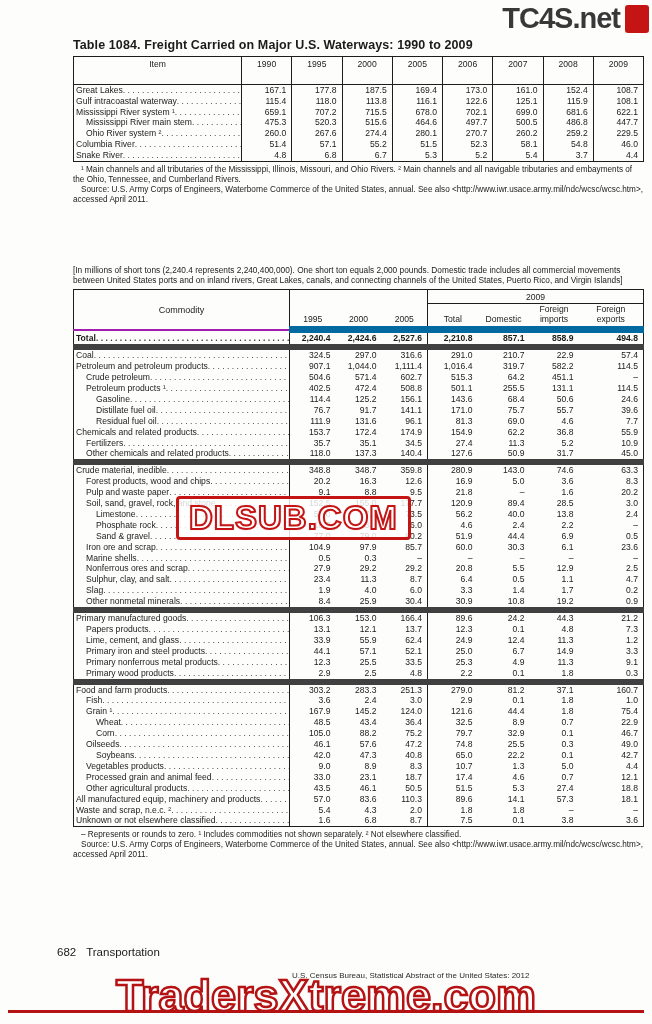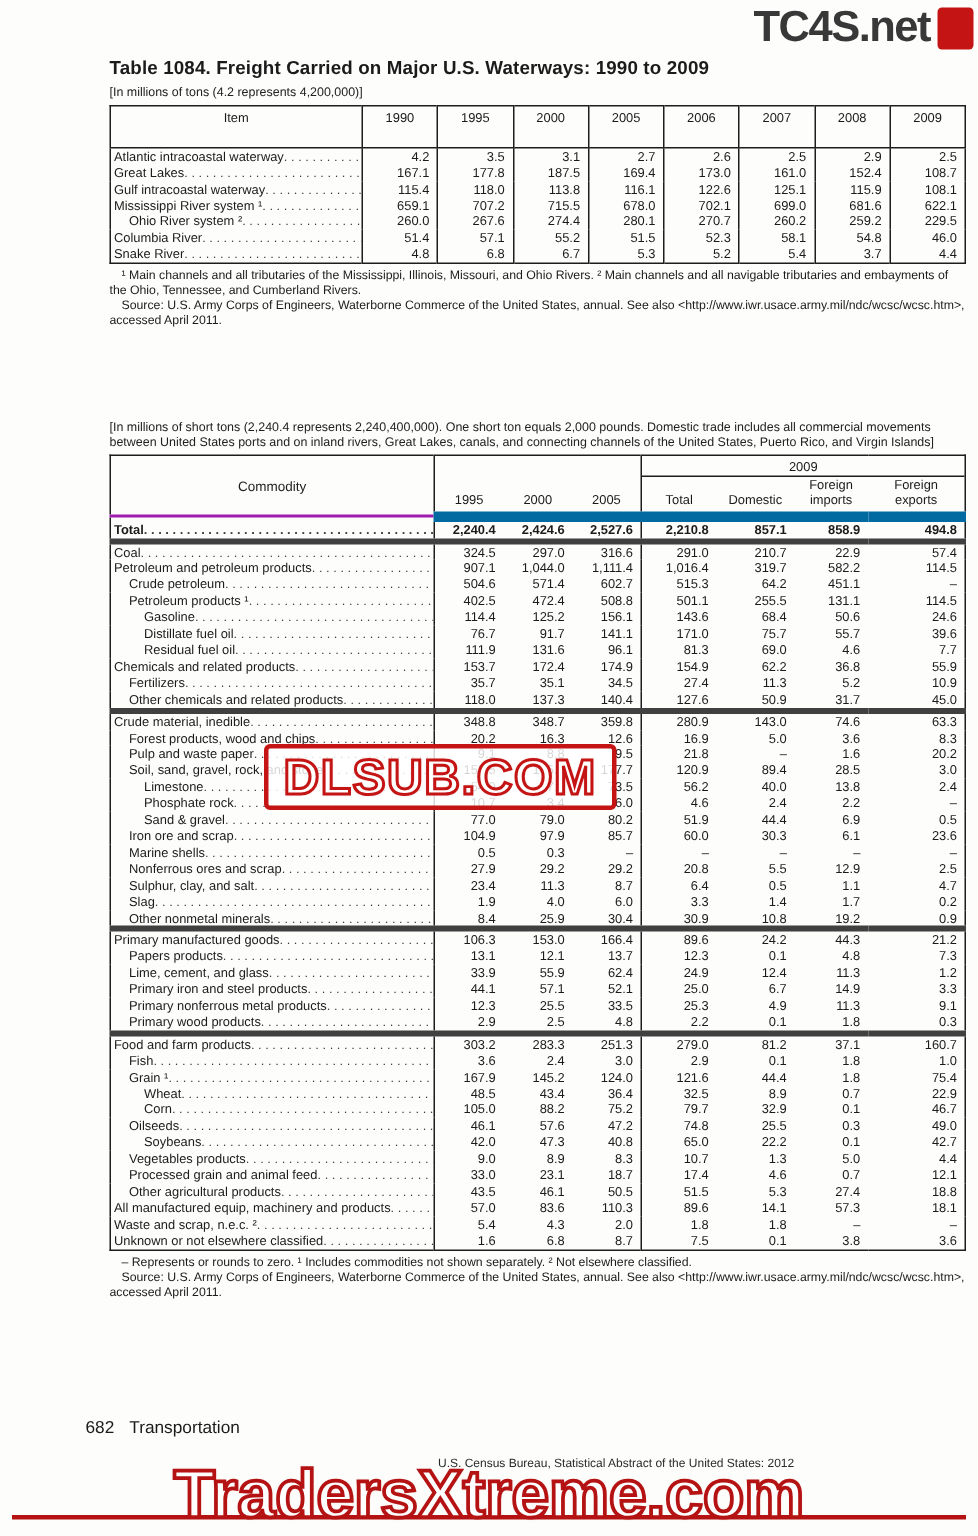--- a/index.html
+++ b/index.html
@@ -18,21 +18,21 @@
   table.data td { font-size:8.6px; line-height:10.6px; vertical-align:bottom; }
   td.num { text-align:right; padding-right:5px; white-space:nowrap; overflow:hidden; }
   td.item { overflow:hidden; }
   .lab { display:flex; align-items:baseline; overflow:hidden; padding-left:2px; }
   .lab.ind1 { padding-left:12px; }
   .lab.ind2 { padding-left:22px; }
   .lbl { white-space:nowrap; }
   .dots { flex:1; overflow:hidden; white-space:nowrap; color:#3d3d3d; }
   .dots::after { content:" . . . . . . . . . . . . . . . . . . . . . . . . . . . . . . . . . . . . . . . . . . . . . . . . . ."; }
   tr.bold td, tr.bold .dots::after { font-weight:bold; }
-  tr.section td { border-top:4px solid #404040; }
+  tr.section td { border-top:6px solid #404040; }
 
   
   #t1084 th, #t1084 td { border-right:1px solid #1d1d1d; }
   #t1084 th:last-child, #t1084 td:last-child { border-right:none; }
   #t1084 thead th { border-bottom:1px solid #1d1d1d; padding:2px 0 15px; text-align:center; }
   #t1084 tbody td { line-height:10.8px; }
 
   
   #t1085 td.item, #t1085 th.commodity-h, #t1085 th.sep, #t1085 td.sep { border-right:1px solid #1d1d1d; }
   #t1085 thead th { padding:1px 2px; }
@@ -66,21 +66,20 @@
   .wm-bottom .txt { position:relative; font-size:45px; font-weight:bold; color:#ffffff;
                     -webkit-text-stroke:2.5px #b51313; text-shadow:0 0 2px rgba(181,19,19,.5); }
 </style>
 </head>
 <body>
 
 <div class="content">
 
   <div>
     <div class="tbl-title">Table 1084. Freight Carried on Major U.S. Waterways: 1990 to 2009</div>
-    <div class="headnote">[In millions of tons (4.2 represents 4,200,000)]</div>
 
     <table class="data" id="t1084">
       <colgroup>
         <col style="width:168px">
         <col>
           <col>
           <col>
           <col>
           <col>
           <col>
@@ -97,36 +96,20 @@
           <th>2006</th>
           <th>2007</th>
           <th>2008</th>
           <th>2009</th>
         </tr>
       </thead>
       <tbody id="t1084-body">
           <tr>
             <td class="item">
               <div class="lab ind0">
-                <span class="lbl">Atlantic intracoastal waterway</span>
-                <span class="dots"></span>
-              </div>
-            </td>
-            <td class="num">4.2</td>
-            <td class="num">3.5</td>
-            <td class="num">3.1</td>
-            <td class="num">2.7</td>
-            <td class="num">2.6</td>
-            <td class="num">2.5</td>
-            <td class="num">2.9</td>
-            <td class="num">2.5</td>
-          </tr>
-          <tr>
-            <td class="item">
-              <div class="lab ind0">
                 <span class="lbl">Great Lakes</span>
                 <span class="dots"></span>
               </div>
             </td>
             <td class="num">167.1</td>
             <td class="num">177.8</td>
             <td class="num">187.5</td>
             <td class="num">169.4</td>
             <td class="num">173.0</td>
             <td class="num">161.0</td>
@@ -157,20 +140,36 @@
               </div>
             </td>
             <td class="num">659.1</td>
             <td class="num">707.2</td>
             <td class="num">715.5</td>
             <td class="num">678.0</td>
             <td class="num">702.1</td>
             <td class="num">699.0</td>
             <td class="num">681.6</td>
             <td class="num">622.1</td>
+          </tr>
+          <tr>
+            <td class="item">
+              <div class="lab ind1">
+                <span class="lbl">Mississippi River main stem</span>
+                <span class="dots"></span>
+              </div>
+            </td>
+            <td class="num">475.3</td>
+            <td class="num">520.3</td>
+            <td class="num">515.6</td>
+            <td class="num">464.6</td>
+            <td class="num">497.7</td>
+            <td class="num">500.5</td>
+            <td class="num">486.8</td>
+            <td class="num">447.7</td>
           </tr>
           <tr>
             <td class="item">
               <div class="lab ind1">
                 <span class="lbl">Ohio River system ²</span>
                 <span class="dots"></span>
               </div>
             </td>
             <td class="num">260.0</td>
             <td class="num">267.6</td>

